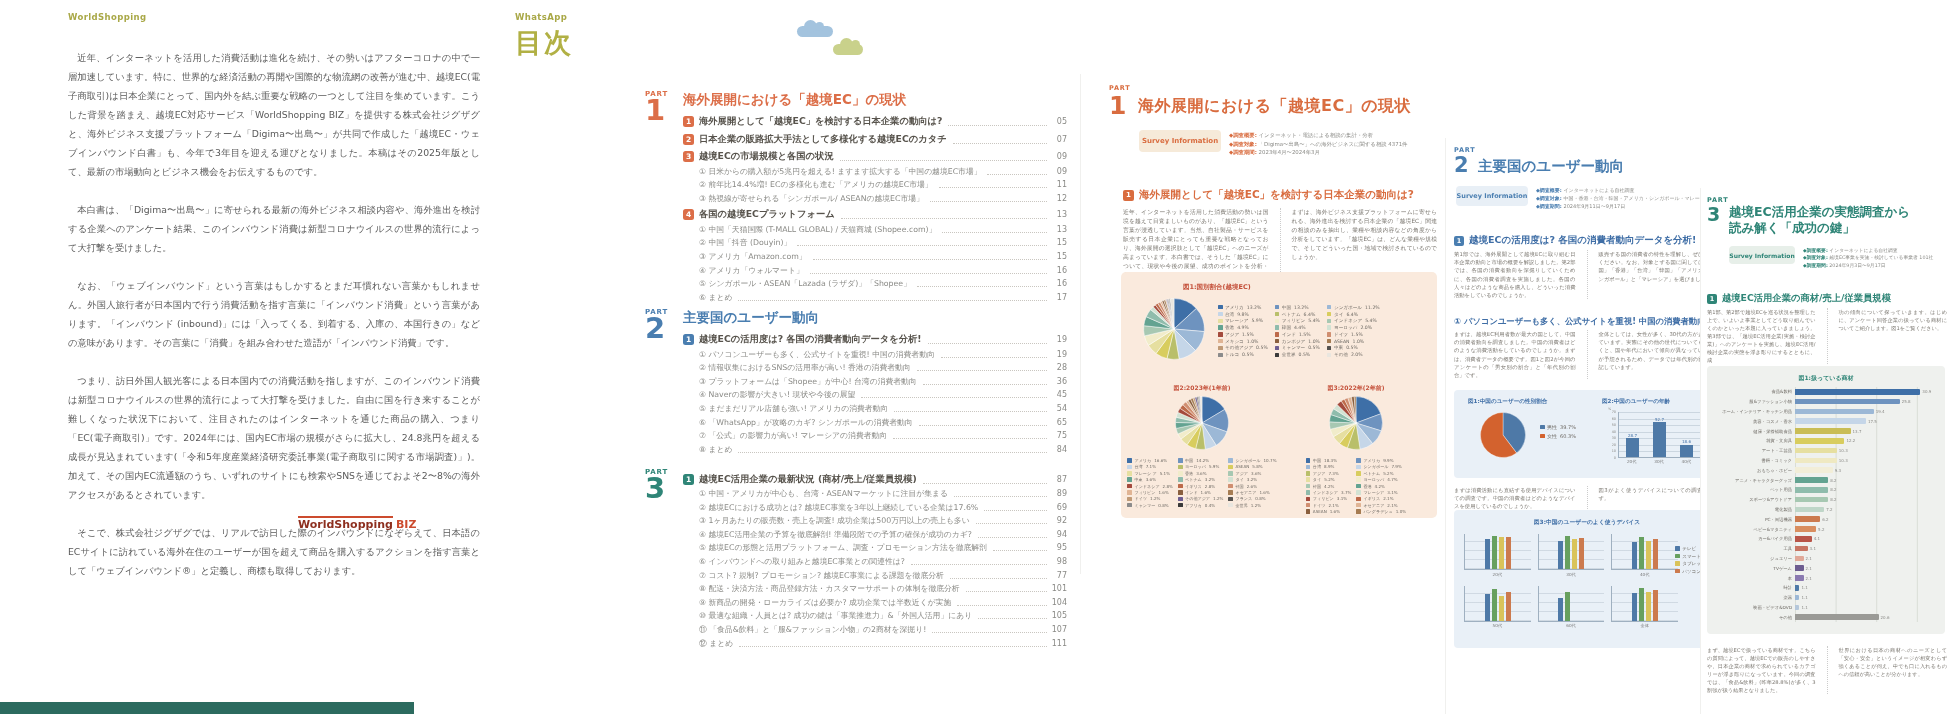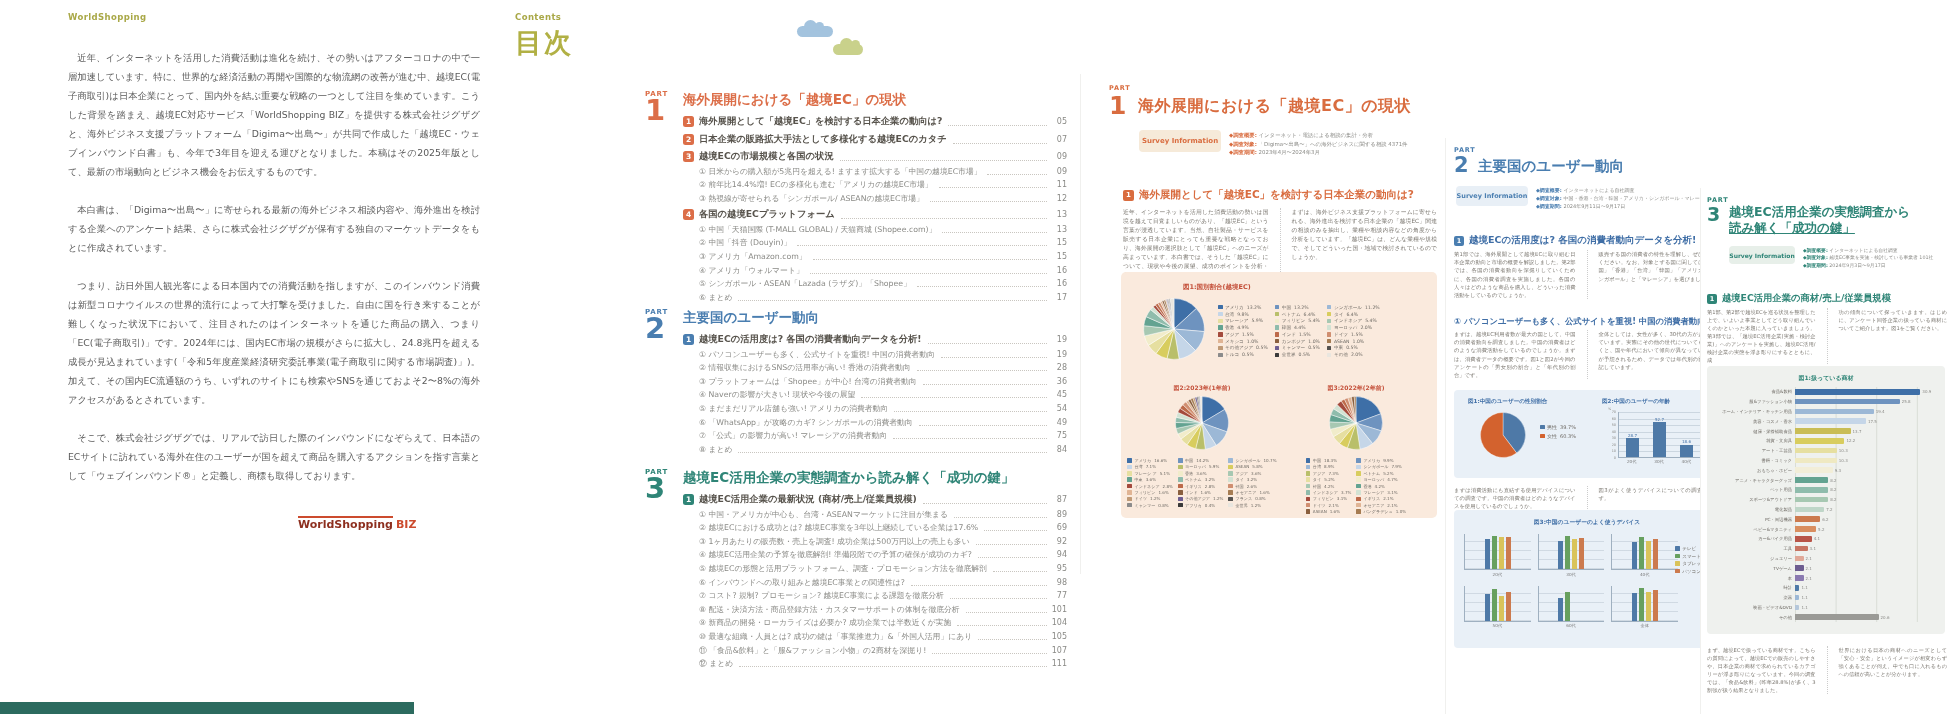--- a/index.html
+++ b/index.html
@@ -117,21 +117,21 @@
   .panel { display: flex; flex-direction: column; }
   .panel-plot { height: 36px; border-left: .5px solid #9fb0c0; border-bottom: .5px solid #9fb0c0; display: flex; align-items: flex-end; justify-content: center; gap: 2px; background: repeating-linear-gradient(to top, rgba(150,165,180,.3) 0 .5px, transparent .5px 9px); }
   .pbar { width: 5px; }
   .panel-label { font-size: 4.2px; color: #777; text-align: center; margin-top: 1.5px; }
 
   
   #page5 { position: absolute; left: 1700px; top: 188px; width: 250px; height: 526px; background: #fff; border-left: 1px solid #f0f0ee; }
   #p5-word { left: 6px; top: 8px; color: #2f8577; }
   #p5-num  { left: 6px; top: 15px; font-size: 19px; color: #2f8577; }
   #p5-title1 { left: 28px; top: 16px; font-size: 12.5px; color: #2f8577; }
-  #p5-title2 { left: 28px; top: 32px; font-size: 12.5px; color: #2f8577; text-decoration: underline; }
+  #p5-title2 { left: 28px; top: 32px; font-size: 12.5px; color: #2f8577; }
   #p5-survey { left: 28px; top: 58px; }
   #p5-survey .survey-box { width: 66px; height: 18px; background: #e7efe9; color: #2f8577; font-size: 6px; }
   #p5-survey .survey-lines { font-size: 4.8px; line-height: 7.4px; }
   #p5-survey .survey-lab { color: #2f8577; }
   #p5-sec { left: 6px; top: 104px; }
   #p5-sec .sec-badge { width: 10px; height: 10px; background: #2f8577; font-size: 6.5px; }
   #p5-sec .sec-title { font-size: 9.3px; color: #2f8577; }
   #p5-cols { left: 6px; top: 120px; width: 240px; font-size: 5.2px; line-height: 8px; }
   #p5-box { position: absolute; left: 6px; top: 178px; width: 238px; height: 268px; background: #eff1ee; border-radius: 4px; }
   #fig-syozai-title { position: absolute; left: 0; right: 0; top: 8px; text-align: center; font-size: 6px; color: #2f8577; }
@@ -145,32 +145,33 @@
 
   #bottom-strip { position: absolute; left: 0; top: 702px; width: 414px; height: 12px; background: #2c6b5f; }
 </style>
 </head>
 <body>
 
 <div id="page1">
   <div class="eyebrow">WorldShopping</div>
   <div id="p1-paragraphs">
       <p>近年、インターネットを活用した消費活動は進化を続け、その勢いはアフターコロナの中で一層加速しています。特に、世界的な経済活動の再開や国際的な物流網の改善が進む中、越境EC(電子商取引)は日本企業にとって、国内外を結ぶ重要な戦略の一つとして注目を集めています。こうした背景を踏まえ、越境EC対応サービス「WorldShopping BIZ」を提供する株式会社ジグザグと、海外ビジネス支援プラットフォーム「Digima〜出島〜」が共同で作成した「越境EC・ウェブインバウンド白書」も、今年で3年目を迎える運びとなりました。本稿はその2025年版として、最新の市場動向とビジネス機会をお伝えするものです。</p>
-      <p>本白書は、「Digima〜出島〜」に寄せられる最新の海外ビジネス相談内容や、海外進出を検討する企業へのアンケート結果、さらに株式会社ジグザグが保有する独自のマーケットデータをもとに作成されています。</p>
+      <p>本白書は、「Digima〜出島〜」に寄せられる最新の海外ビジネス相談内容や、海外進出を検討する企業へのアンケート結果、このインバウンド消費は新型コロナウイルスの世界的流行によって大打撃を受けました。</p>
+      <p>なお、「ウェブインバウンド」という言葉はもしかするとまだ耳慣れない言葉かもしれません。外国人旅行者が日本国内で行う消費活動を指す言葉に「インバウンド消費」という言葉があります。「インバウンド (inbound)」には「入ってくる、到着する、入庫の、本国行きの」などの意味があります。その言葉に「消費」を組み合わせた造語が「インバウンド消費」です。</p>
       <p>つまり、訪日外国人観光客による日本国内での消費活動を指しますが、このインバウンド消費は新型コロナウイルスの世界的流行によって大打撃を受けました。自由に国を行き来することが難しくなった状況下において、注目されたのはインターネットを通じた商品の購入、つまり「EC(電子商取引)」です。2024年には、国内EC市場の規模がさらに拡大し、24.8兆円を超える成長が見込まれています(「令和5年度産業経済研究委託事業(電子商取引に関する市場調査)」)。加えて、その国内EC流通額のうち、いずれのサイトにも検索やSNSを通じておよそ2〜8%の海外アクセスがあるとされています。</p>
       <p>そこで、株式会社ジグザグでは、リアルで訪日した際のインバウンドになぞらえて、日本語のECサイトに訪れている海外在住のユーザーが国を超えて商品を購入するアクションを指す言葉として「ウェブインバウンド®」と定義し、商標も取得しております。</p>
     </div>
 </div>
 <div id="logo">
   <span class="logo-name">WorldShopping</span>
   <span class="logo-suffix">BIZ</span>
 </div>
 
 <div id="page2-head">
-  <div class="eyebrow">Contents</div>
+  <div class="eyebrow">WhatsApp</div>
   <div class="page-title-olive">目次</div>
 </div>
 <div class="cloud" id="cloud-blue"></div>
 <div class="cloud" id="cloud-green"></div>
 <div class="toc-part" id="toc-part-0" style="--c: #dc6e48;">
     <div class="toc-part-col">
       <div class="toc-part-word">PART</div>
       <div class="toc-part-num">1</div>
     </div>
     <div class="toc-part-body">
@@ -280,41 +281,40 @@
         <div class="toc-page">45</div>
       </div>
       <div class="toc-sub">
         <div class="toc-sub-text">⑤ まだまだリアル店舗も強い! アメリカの消費者動向</div>
         <div class="leader"></div>
         <div class="toc-page">54</div>
       </div>
       <div class="toc-sub">
         <div class="toc-sub-text">⑥ 「WhatsApp」が攻略のカギ? シンガポールの消費者動向</div>
         <div class="leader"></div>
-        <div class="toc-page">49</div>
+        <div class="toc-page">65</div>
       </div>
       <div class="toc-sub">
         <div class="toc-sub-text">⑦ 「公式」の影響力が高い! マレーシアの消費者動向</div>
         <div class="leader"></div>
         <div class="toc-page">75</div>
       </div>
       <div class="toc-sub">
         <div class="toc-sub-text">⑧ まとめ</div>
         <div class="leader"></div>
         <div class="toc-page">84</div>
       </div>
     </div>
   </div>
 <div class="toc-part" id="toc-part-2" style="--c: #2f8577;">
     <div class="toc-part-col">
       <div class="toc-part-word">PART</div>
       <div class="toc-part-num">3</div>
     </div>
     <div class="toc-part-body">
-      <div class="toc-part-title">越境EC活用企業の実態調査から読み解く「成功の鍵」</div>
       <div class="toc-main">
         <div class="toc-badge">1</div>
         <div class="toc-text">越境EC活用企業の最新状況 (商材/売上/従業員規模)</div>
         <div class="leader"></div>
         <div class="toc-page">87</div>
       </div>
       <div class="toc-sub">
         <div class="toc-sub-text">① 中国・アメリカが中心も、台湾・ASEANマーケットに注目が集まる</div>
         <div class="leader"></div>
         <div class="toc-page">89</div>

